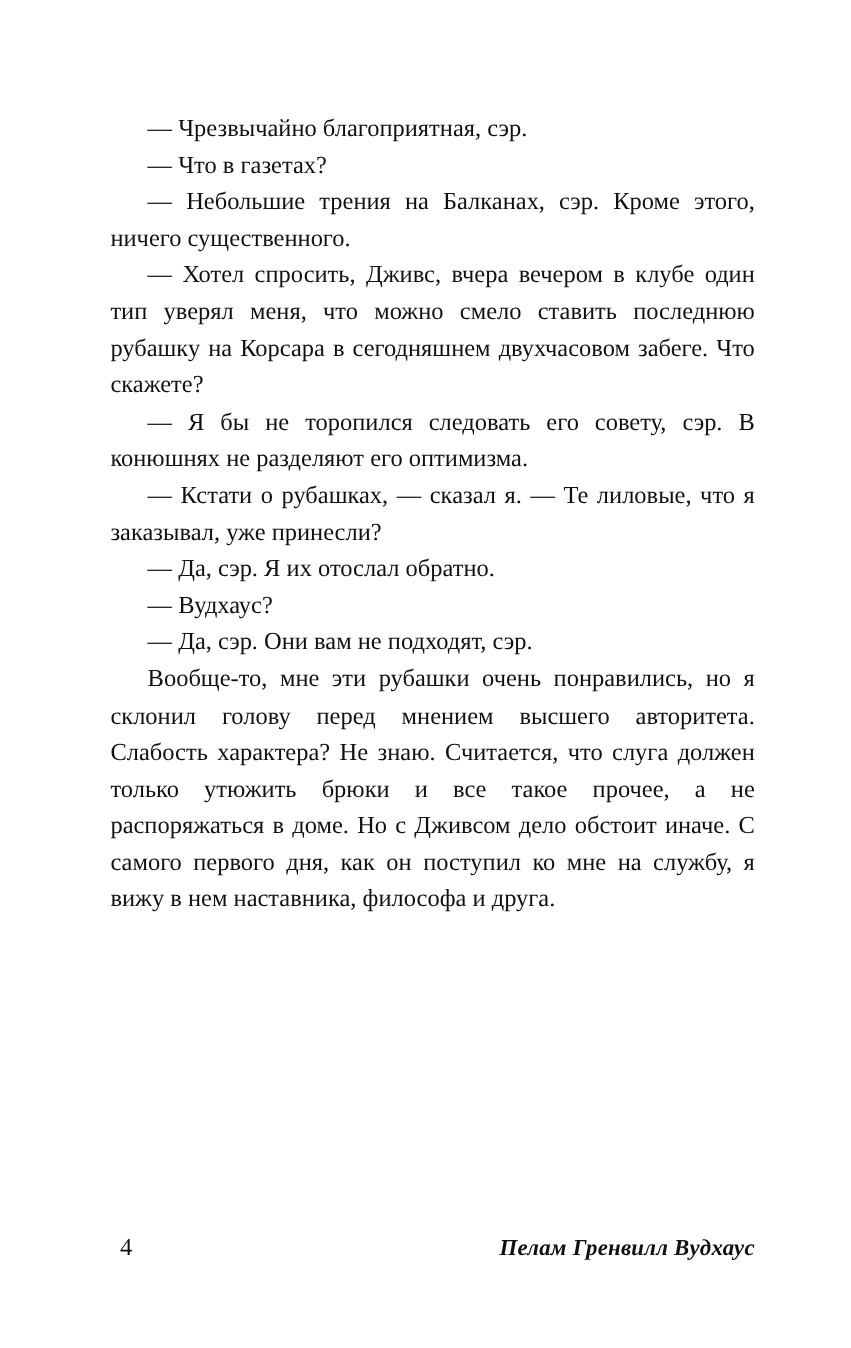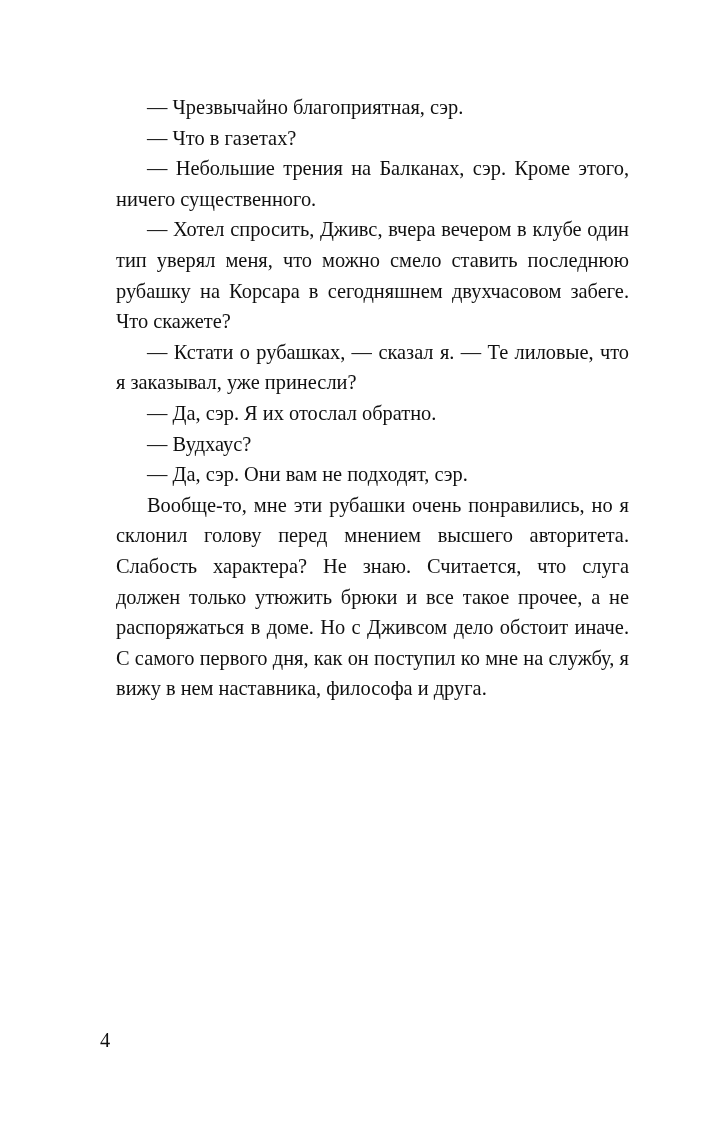--- a/index.html
+++ b/index.html
@@ -15,21 +15,21 @@
     position: relative;
     overflow: hidden;
   }
   .page {
     position: absolute;
     left: 0;
     top: 0;
     width: 709px;
     height: 1123px;
     box-sizing: border-box;
-    padding: 92px 80px 0 116px;
+    padding: 92px 80px 0 92px;
   }
   .body-text {
     font-size: 20.4px;
     line-height: 30.6px;
     text-align: justify;
     text-justify: inter-word;
     hyphens: manual;
   }
   .body-text p {
     margin: 0;
@@ -60,24 +60,26 @@
 </head>
 <body>
 
 <div class="page">
 
   <div class="body-text">
     <p>— Чрезвычайно благоприятная, сэр.</p>
     <p>— Что в газетах?</p>
     <p>— Небольшие трения на Балканах, сэр. Кроме этого, ничего существенного.</p>
     <p>— Хотел спросить, Дживс, вчера вечером в клубе один тип уверял меня, что можно смело ставить последнюю рубашку на Корсара в сегодняшнем двухчасовом забеге. Что скажете?</p>
+    <p>— Я бы не торопился следовать его совету, сэр. В конюшнях не разделяют его оптимизма.</p>
     <p>— Кстати о рубашках, — сказал я. — Те лиловые, что я заказывал, уже принесли?</p>
     <p>— Да, сэр. Я их отослал обратно.</p>
     <p>— Вудхаус?</p>
     <p>— Да, сэр. Они вам не подходят, сэр.</p>
     <p>Вообще-то, мне эти рубашки очень понравились, но я склонил голову перед мнением высшего авторитета. Слабость характера? Не знаю. Считается, что слуга должен только утюжить брюки и все такое прочее, а не распоряжаться в доме. Но с Дживсом дело обстоит иначе. С самого первого дня, как он поступил ко мне на службу, я вижу в нем наставника, философа и друга.</p>
   </div>
 
   <div class="footer">
     <span class="folio">4</span>
+    <span class="running-title">Пелам Гренвилл Вудхаус</span>
   </div>
 
 </div>
 
 </body></html>

